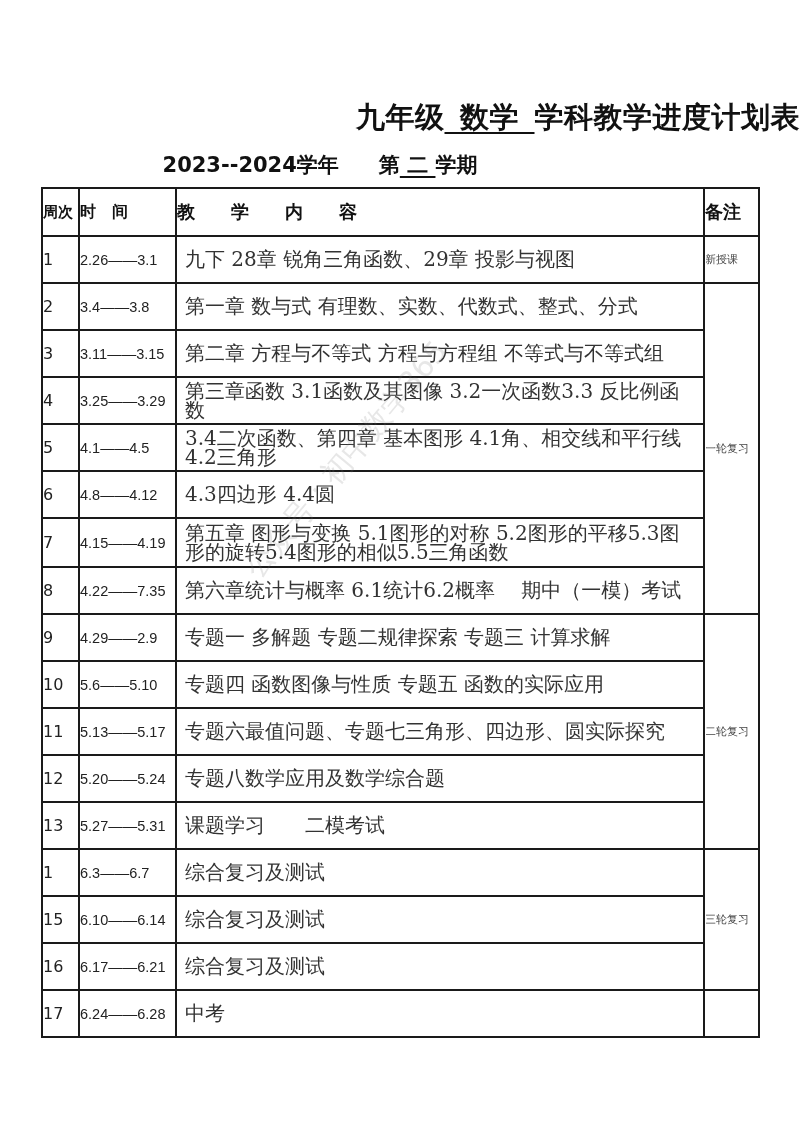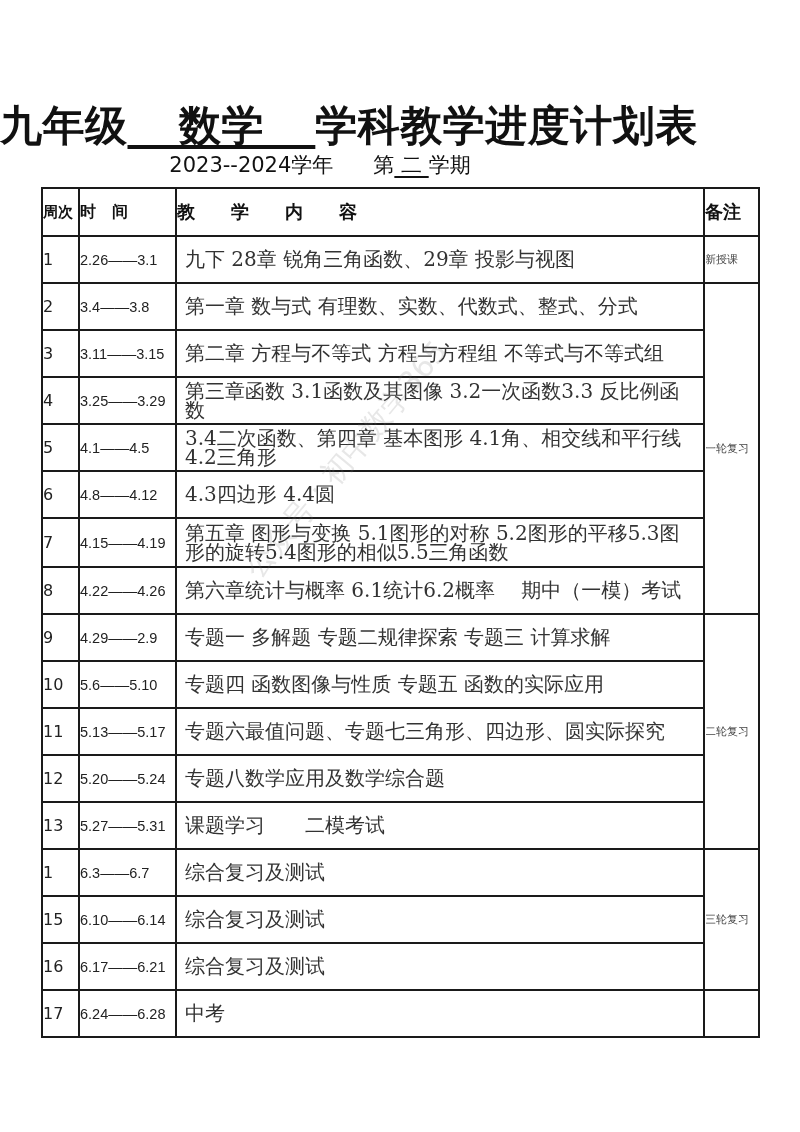--- a/index.html
+++ b/index.html
@@ -1,19 +1,19 @@
 <!DOCTYPE html>
 <html><head>
 <meta charset="utf-8">
 <style>
   html, body { margin:0; padding:0; background:#ffffff; }
   body { width:800px; height:1132px; position:relative; overflow:hidden; font-family:"DejaVu Serif", serif; color:#222; }
-  .title { position:absolute; top:98px; left:0; width:800px; text-align:left; font-size:42px; font-weight:bold; color:#111; letter-spacing:0.5px; font-family:Liberation Mono, monospace; }
+  .title { position:absolute; top:98px; left:0; width:800px; text-align:right; font-size:29px; font-weight:bold; color:#111; letter-spacing:0.5px; font-family:Liberation Serif, serif; }
   .title .u { text-decoration:underline; text-underline-offset:5px; white-space:pre; }
-  .subtitle { position:absolute; top:151px; left:0; width:640px; text-align:center; font-size:21px; color:#111; font-family:"DejaVu Sans", sans-serif; }
+  .subtitle { position:absolute; top:151px; left:0; width:640px; text-align:center; font-size:21px; color:#111; font-family:"DejaVu Sans", sans-serif;font-weight:bold; }
   .subtitle .gap { display:inline-block; width:40px; }
   .subtitle .u { text-decoration:underline; text-underline-offset:4px; white-space:pre; }
   table { position:absolute; top:187px; left:41px; border-collapse:collapse; width:717px; table-layout:fixed; }
   td, th { border:2px solid #1a1a1a; text-align:left; vertical-align:middle; padding:0; overflow:hidden; }
   th { height:46px; font-size:18px; font-weight:bold; font-family:"DejaVu Sans", sans-serif; color:#111; }
   td { height:45px; }
   .c-week { font-size:16px; font-family:"DejaVu Sans", sans-serif; color:#222; }
   .c-time { font-size:14.5px; font-family:"Liberation Sans", sans-serif; color:#222; }
   .c-content { font-size:20px; color:#333; line-height:19px; padding:0 8px; font-family:"DejaVu Serif", serif; }
   .c-note { font-size:11px; color:#444; white-space:nowrap; font-family:"DejaVu Serif", serif;border-radius:23px; }
@@ -79,21 +79,21 @@
       <td class="c-time">4.8——4.12</td>
       <td class="c-content">4.3四边形 4.4圆</td>
     </tr>
     <tr class="row-tall">
       <td class="c-week">7</td>
       <td class="c-time">4.15——4.19</td>
       <td class="c-content">第五章 图形与变换 5.1图形的对称 5.2图形的平移5.3图形的旋转5.4图形的相似5.5三角函数</td>
     </tr>
     <tr>
       <td class="c-week">8</td>
-      <td class="c-time">4.22——4.26</td>
+      <td class="c-time">4.22——7.35</td>
       <td class="c-content">第六章统计与概率 6.1统计6.2概率　 期中（一模）考试</td>
     </tr>
     <tr>
       <td class="c-week">9</td>
       <td class="c-time">4.29——2.9</td>
       <td class="c-content">专题一 多解题 专题二规律探索 专题三 计算求解</td>
       <td class="c-note" rowspan="5">二轮复习</td>
     </tr>
     <tr>
       <td class="c-week">10</td>

